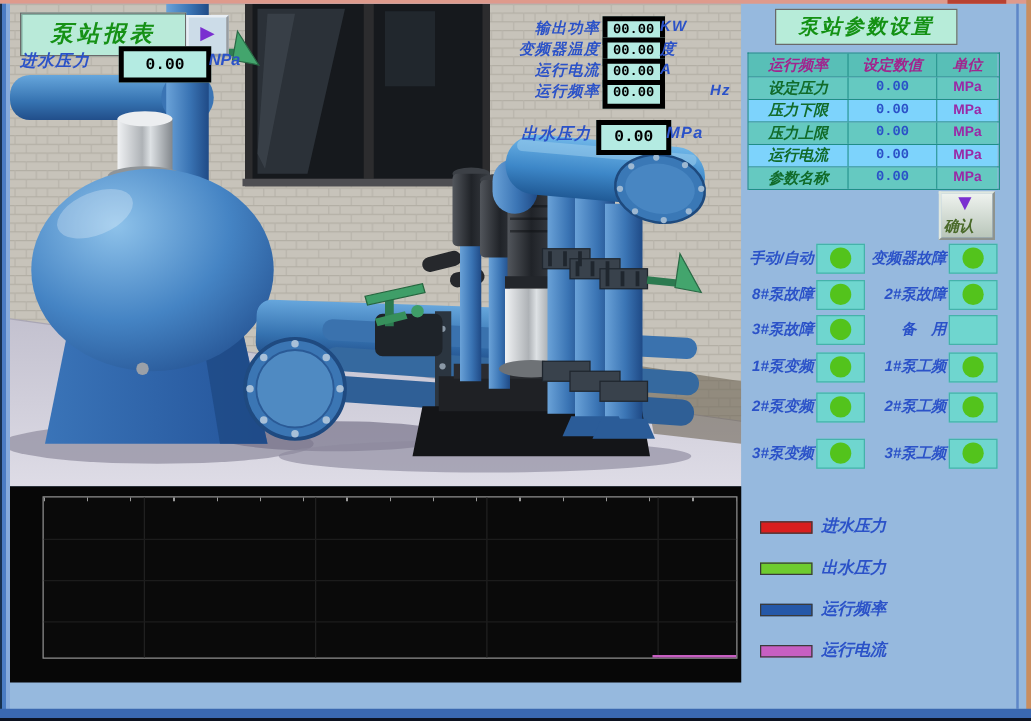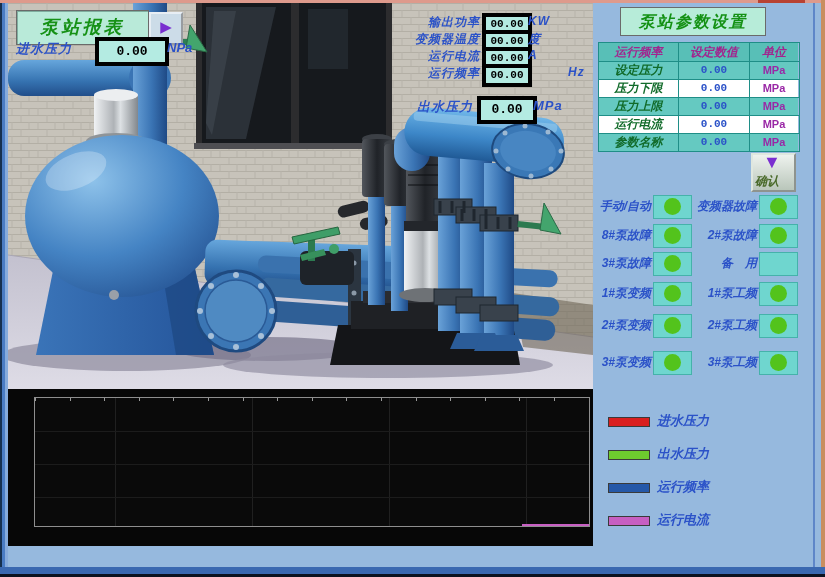--- a/index.html
+++ b/index.html
@@ -40,21 +40,21 @@
   
   .panel-title{position:absolute;left:620px;top:7px;width:144px;height:27px;background:#b7ecd9;
           border:1px solid #6a6a6a;color:#149114;font-size:16px;font-weight:bold;font-style:italic;
           text-align:center;line-height:27px;letter-spacing:2px;}
   .ptable{position:absolute;left:598px;top:42px;width:200px;border:1px solid #1f8e87;border-bottom:none;}
   .trow{display:flex;height:17px;border-bottom:1px solid #1f8e87;}
   .trow.hdr{height:18px;}
   .tcell{border-right:1px solid #1f8e87;text-align:center;font-weight:bold;overflow:hidden;}
   .tcell:last-child{border-right:none;}
   .c1{width:79px;}.c2{width:70px;}.c3{width:48px;}
-  .bg-a{background:#65c9c1;}.bg-b{background:#ffffff;}.bg-h{background:#58bfb7;}
+  .bg-a{background:#65c9c1;}.bg-b{background:#7dd3fc;}.bg-h{background:#58bfb7;}
   .h-txt{color:#a1258e;font-size:12px;font-style:italic;line-height:18px;}
   .n-txt{color:#116b2a;font-size:12px;font-style:italic;line-height:17px;}
   .v-txt{color:#2b52c8;font-size:11px;line-height:17px;font-family:"Liberation Mono",monospace;}
   .u-txt{color:#9a28a6;font-size:11px;line-height:17px;}
   .confirm-btn{position:absolute;left:751px;top:153px;width:41px;height:35px;
           background:linear-gradient(#eef2ee,#b9c6ba);border:2px outset #dfe7df;}
   .confirm-arrow{position:absolute;left:10px;top:-3px;color:#7a2fd0;font-size:18px;}
   .confirm-text{position:absolute;left:2px;bottom:0;color:#4a6a2a;font-size:12px;font-weight:bold;font-style:italic;}
 
   

